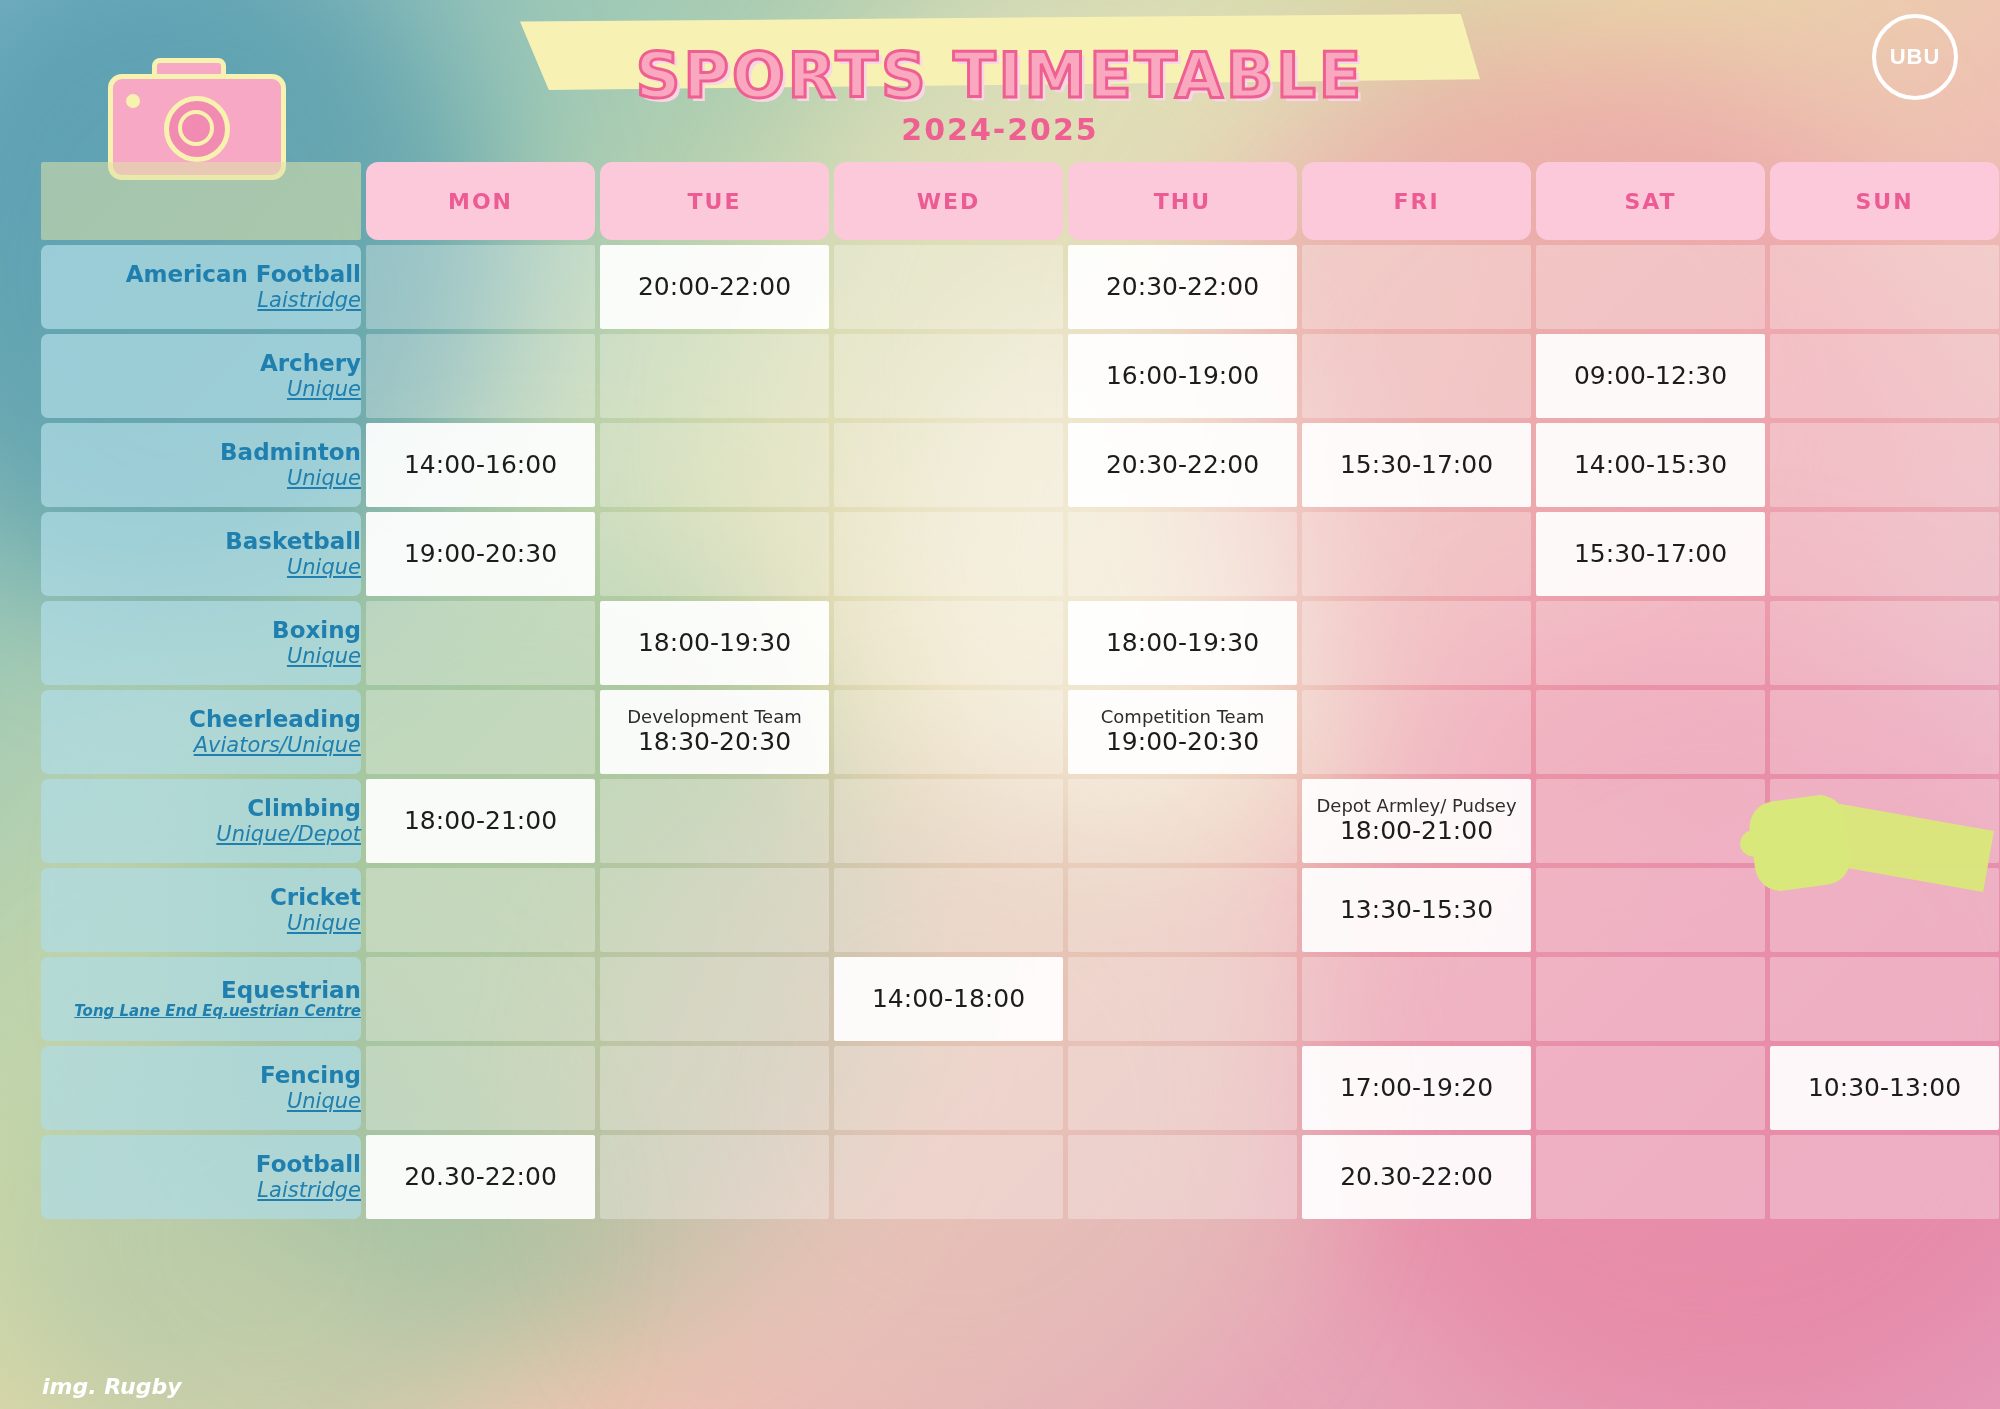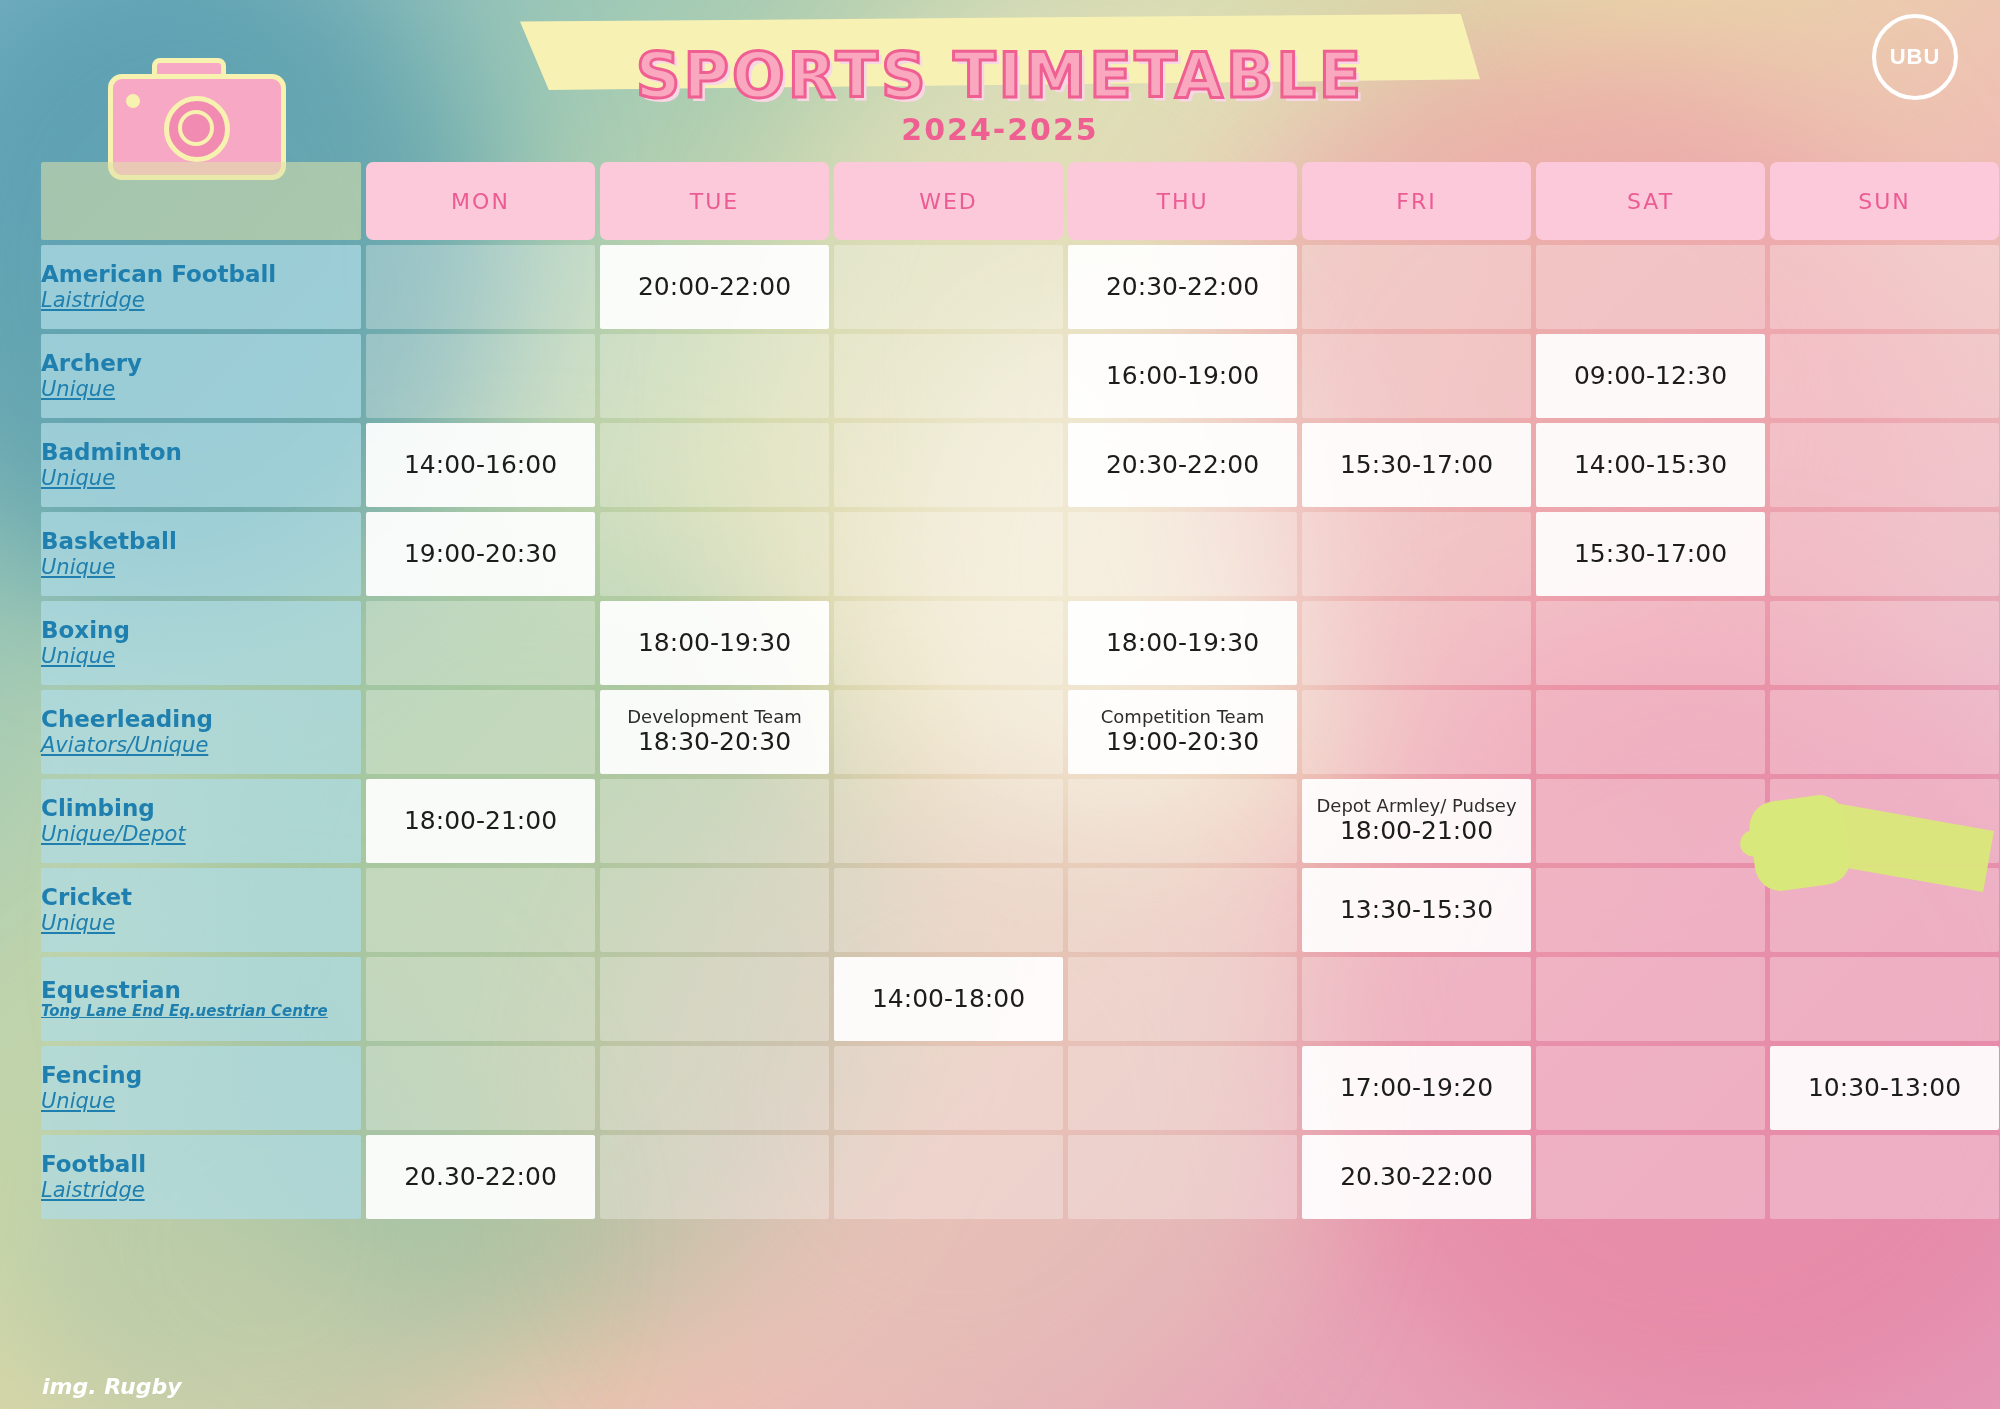--- a/index.html
+++ b/index.html
@@ -158,31 +158,32 @@
 
   th.corner {
     background: rgba(222,226,170,0.55);
     height: 78px;
     border-radius: 2px;
   }
   th.dayhead {
     background: #fbc9da;
     color: #ec5c93;
     font-size: 22px;
-    font-weight: 400;
+    font-weight: 700;
     letter-spacing: 2px;
     height: 78px;
     font-family: "DejaVu Sans", sans-serif;
-    border-radius: 7px;
+    border-radius: 12px;
   }
   td.sportcell {
     background: rgba(176,220,230,0.72);
     padding: 8px 14px;
     height: 84px;
-    border-radius: 2px;
+    border-radius: 7px;
+    text-align: right;
   }
   .sport-name {
     color: #1f7fae;
     font-size: 23px;
     font-weight: 800;
     line-height: 1.15;
     font-family: "DejaVu Sans", sans-serif;
   }
   .sport-venue {
     color: #1f7fae;

